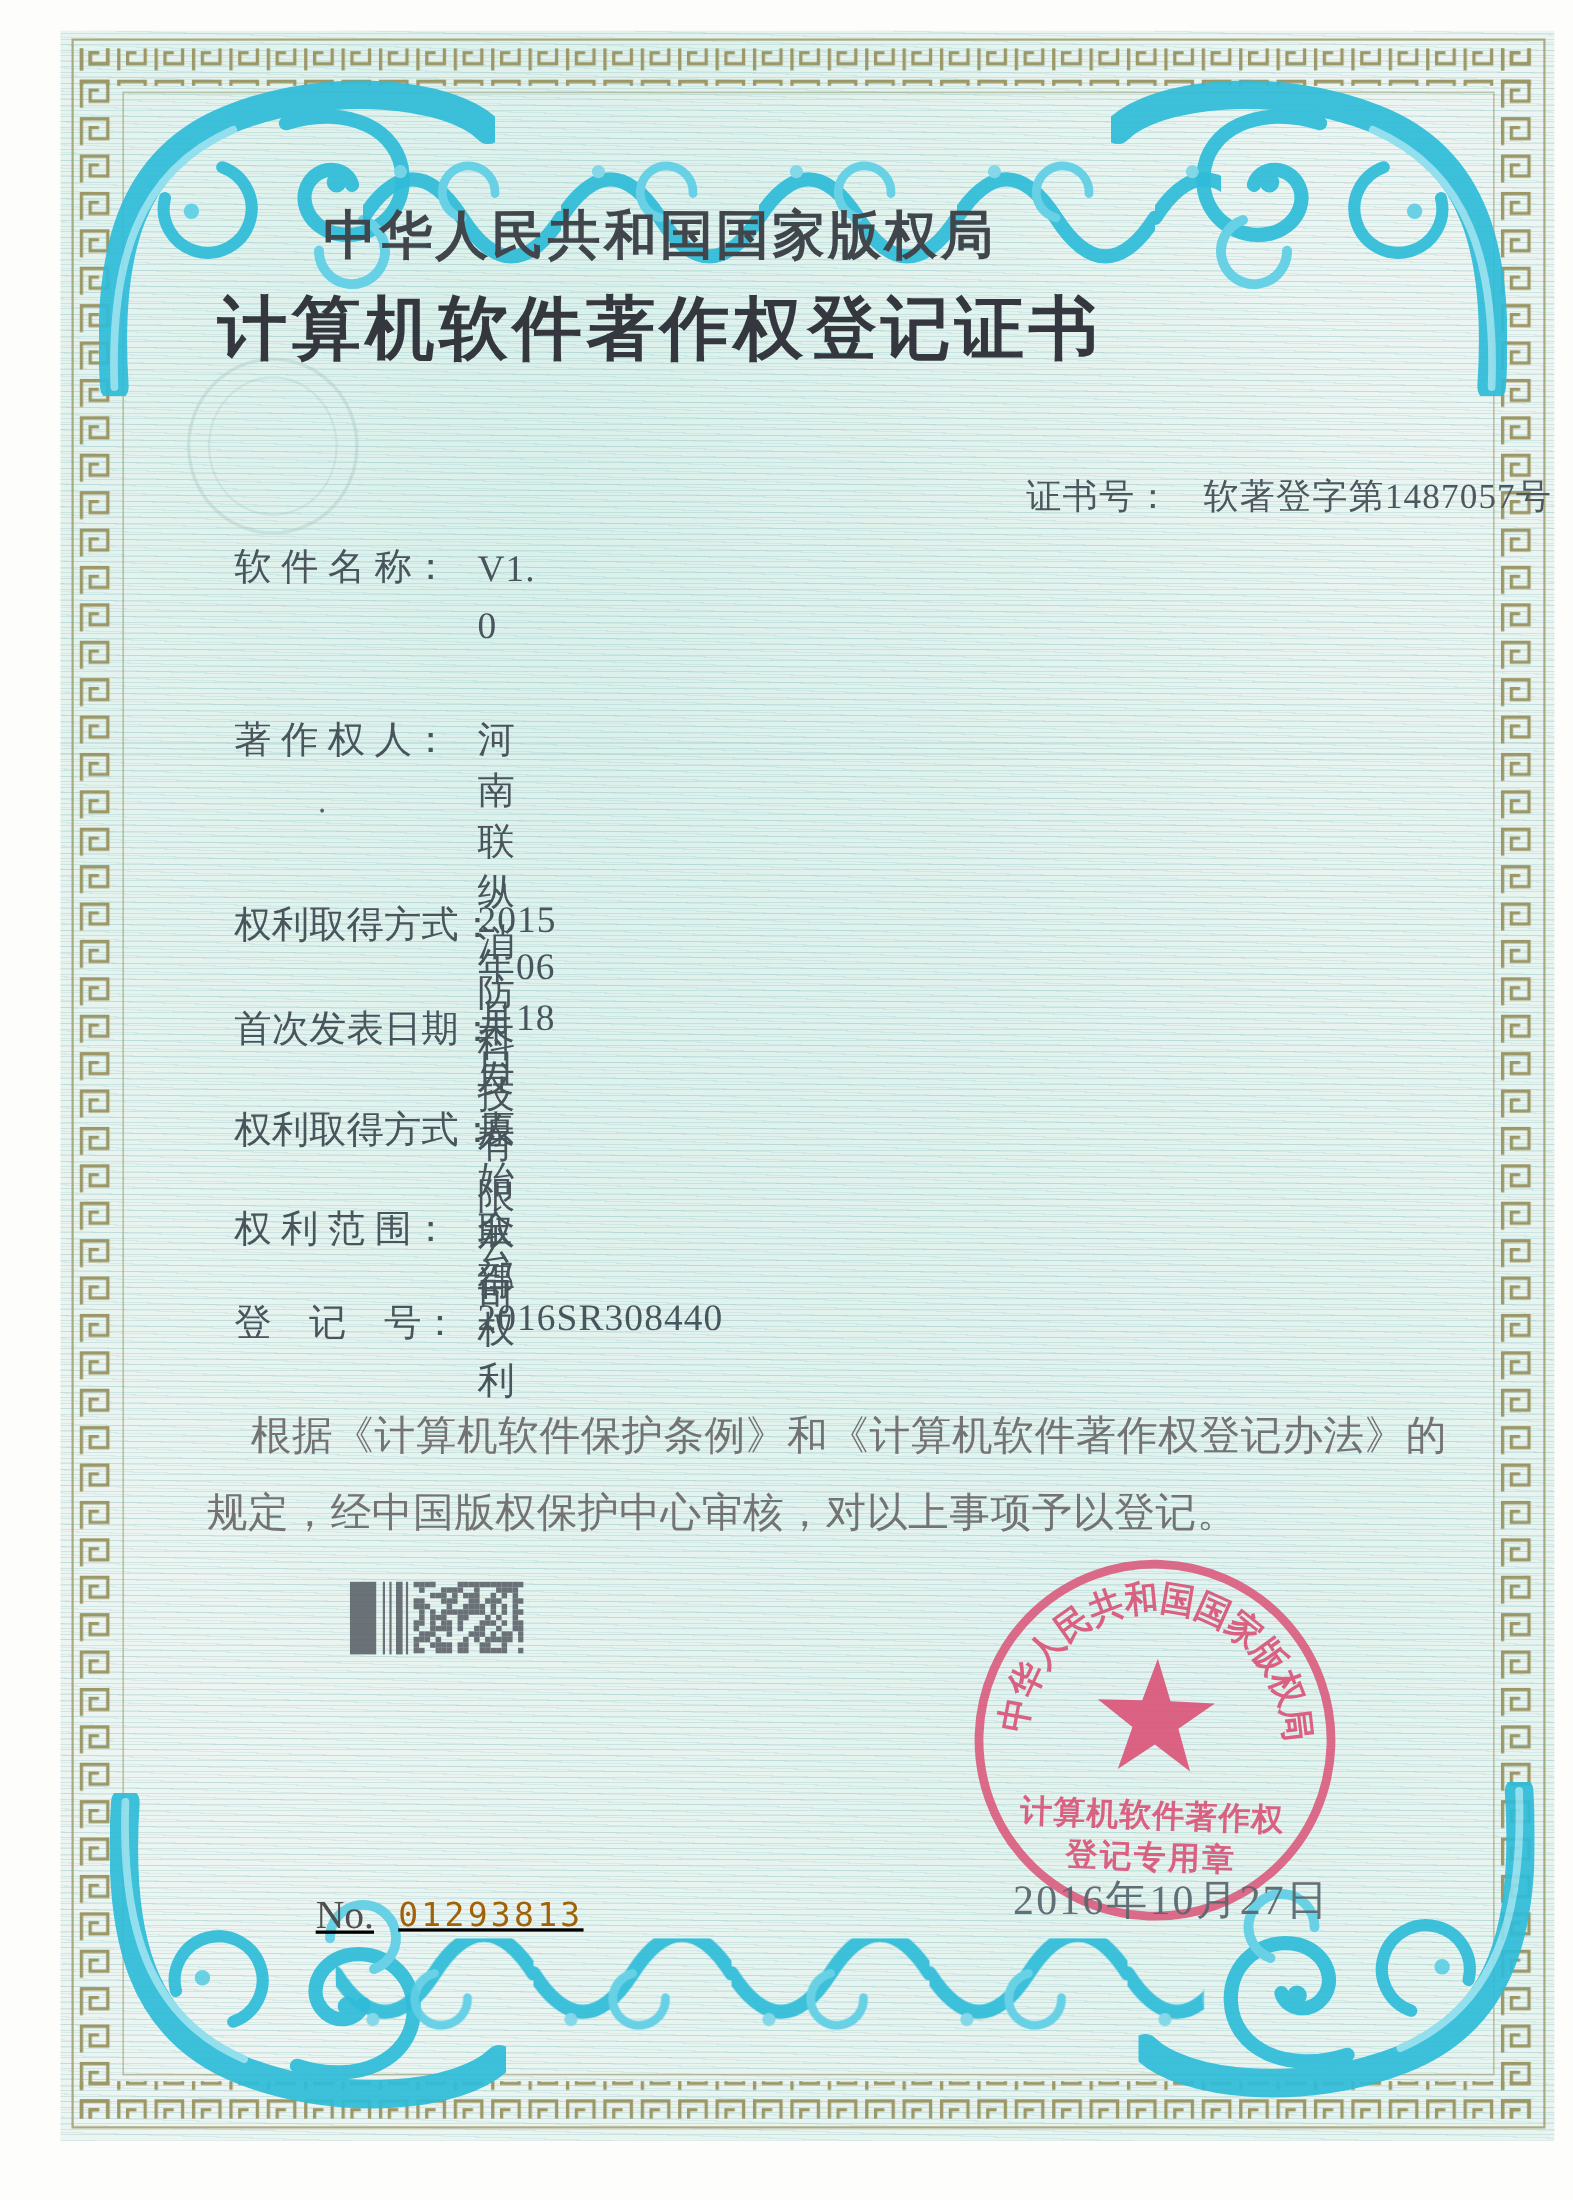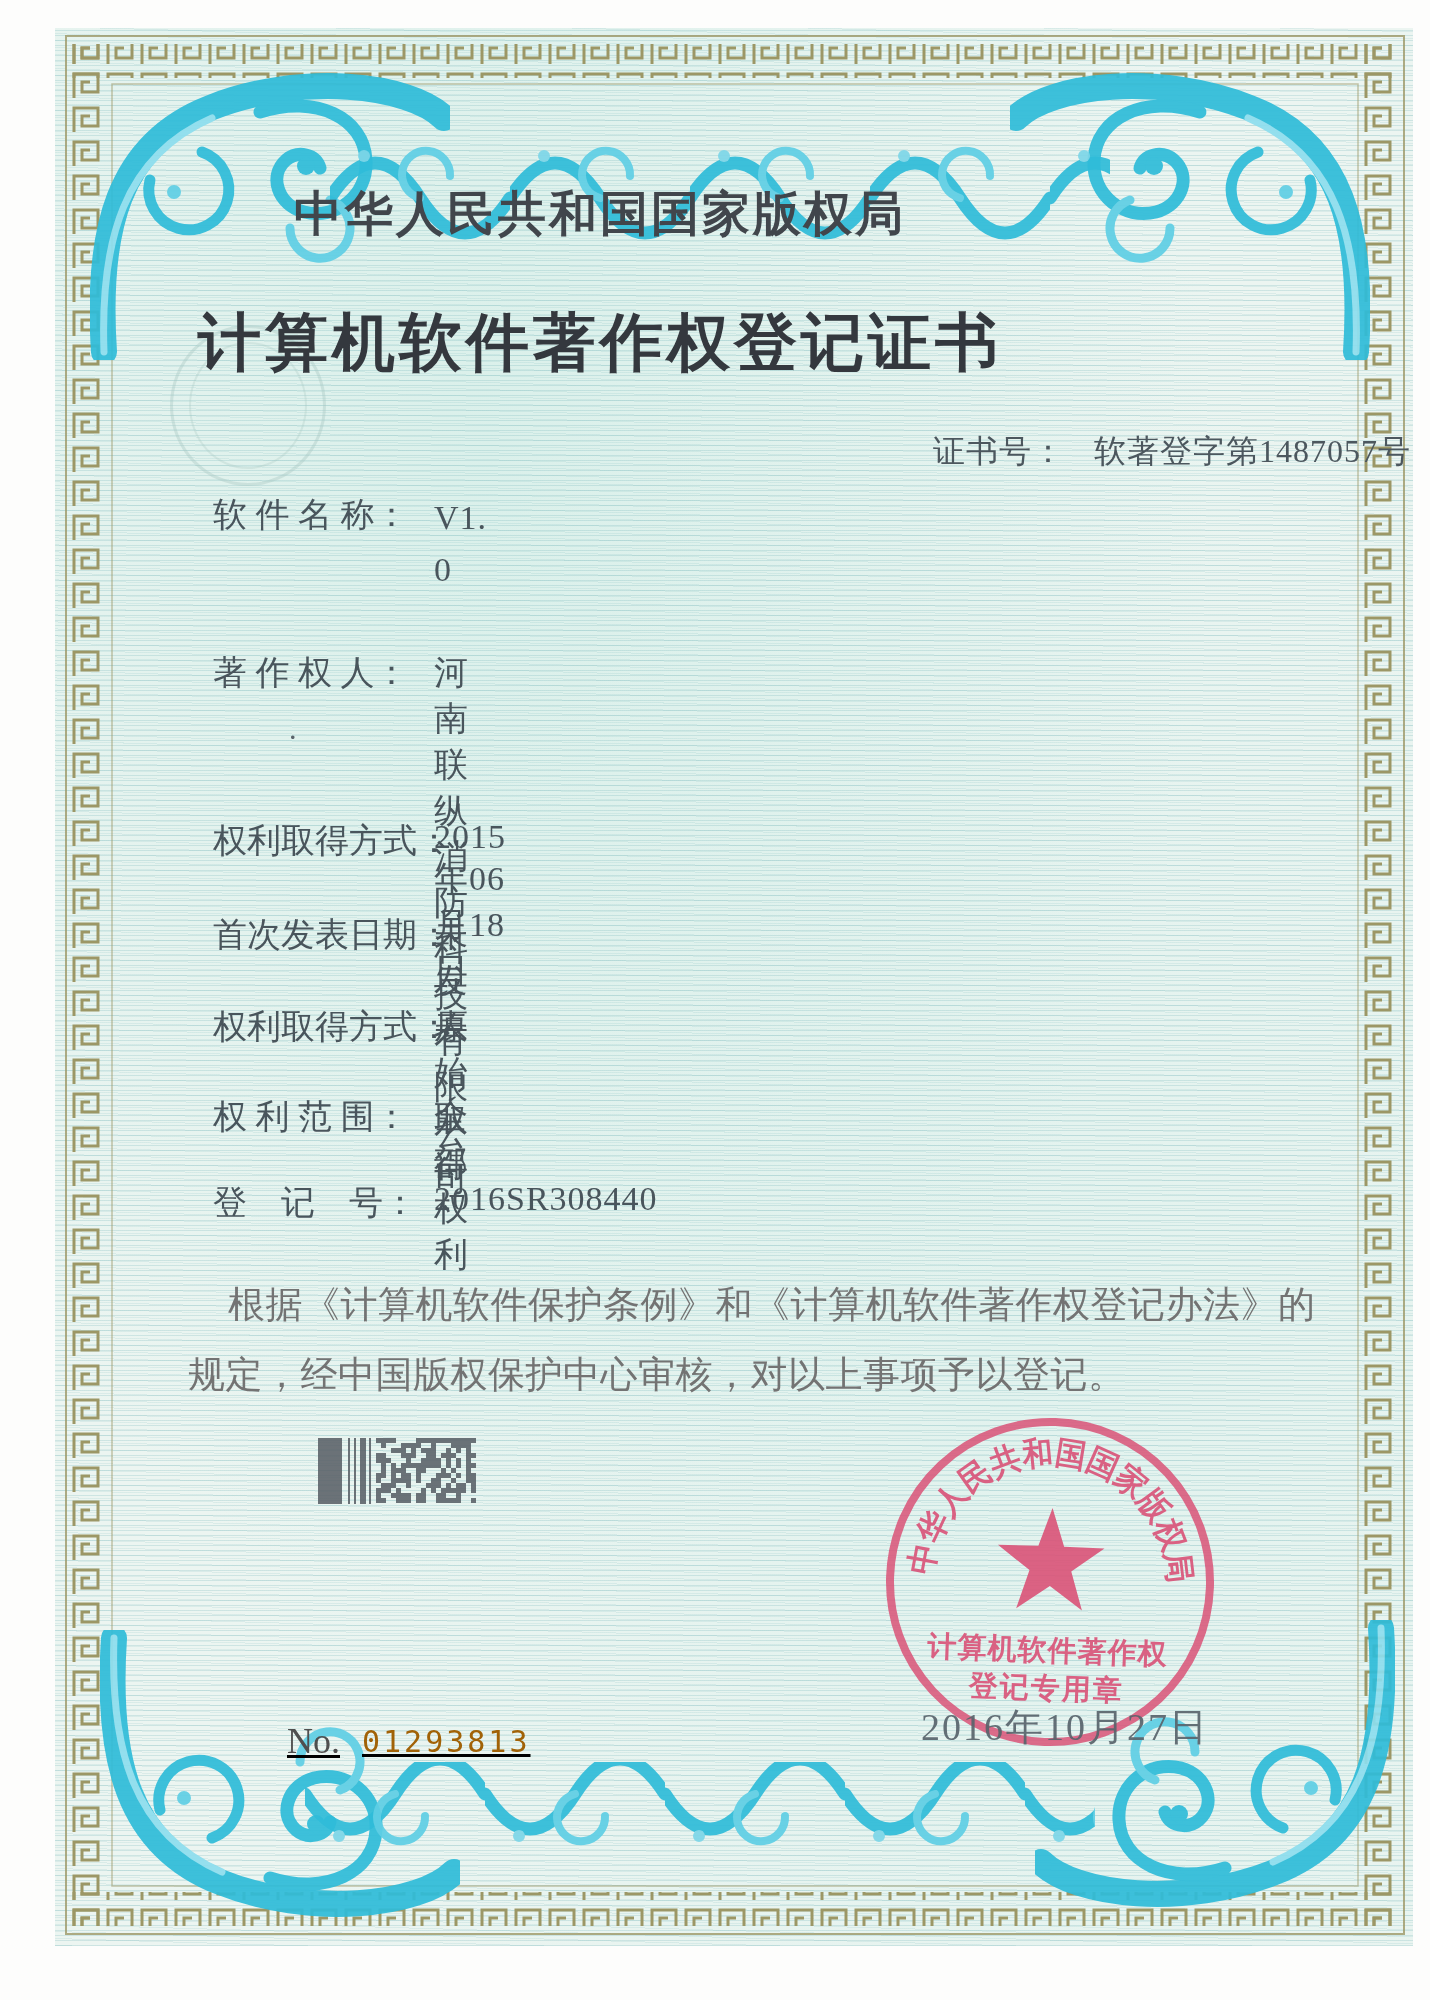--- a/index.html
+++ b/index.html
@@ -25,21 +25,21 @@
   .watermark::after{
     content:"";position:absolute;left:16px;top:14px;right:16px;bottom:14px;border-radius:50%;
     border:2px solid rgba(165,198,192,.28);
   }
   .authority{
     position:absolute;left:165px;top:182px;width:870px;text-align:center;
     font-size:48px;font-weight:bold;letter-spacing:3px;color:#41464c;
   }
   .cert-title{
     position:absolute;left:165px;top:256px;width:870px;text-align:center;
-    font-size:63px;font-weight:bold;letter-spacing:4px;color:#34383e;margin-top:44px;
+    font-size:63px;font-weight:bold;letter-spacing:4px;color:#34383e;
   }
   .certno{position:absolute;left:933px;top:430px;font-size:32px;color:#4c575e;letter-spacing:1px;}
   .certno .val{margin-left:20px;}
   .frow{position:absolute;font-size:34px;color:#49555c;}
   .flabel{position:absolute;left:213px;white-space:pre;}
   .fvals{position:absolute;left:434px;letter-spacing:1px;}
   .fvals .vline{display:block;line-height:52px;}
   .stray{position:absolute;left:289px;top:712px;font-size:30px;color:#5a646b;}
   .stmt{position:absolute;font-size:37px;color:#737373;letter-spacing:.5px;}
   .stmt1{left:228px;top:1280px;}

